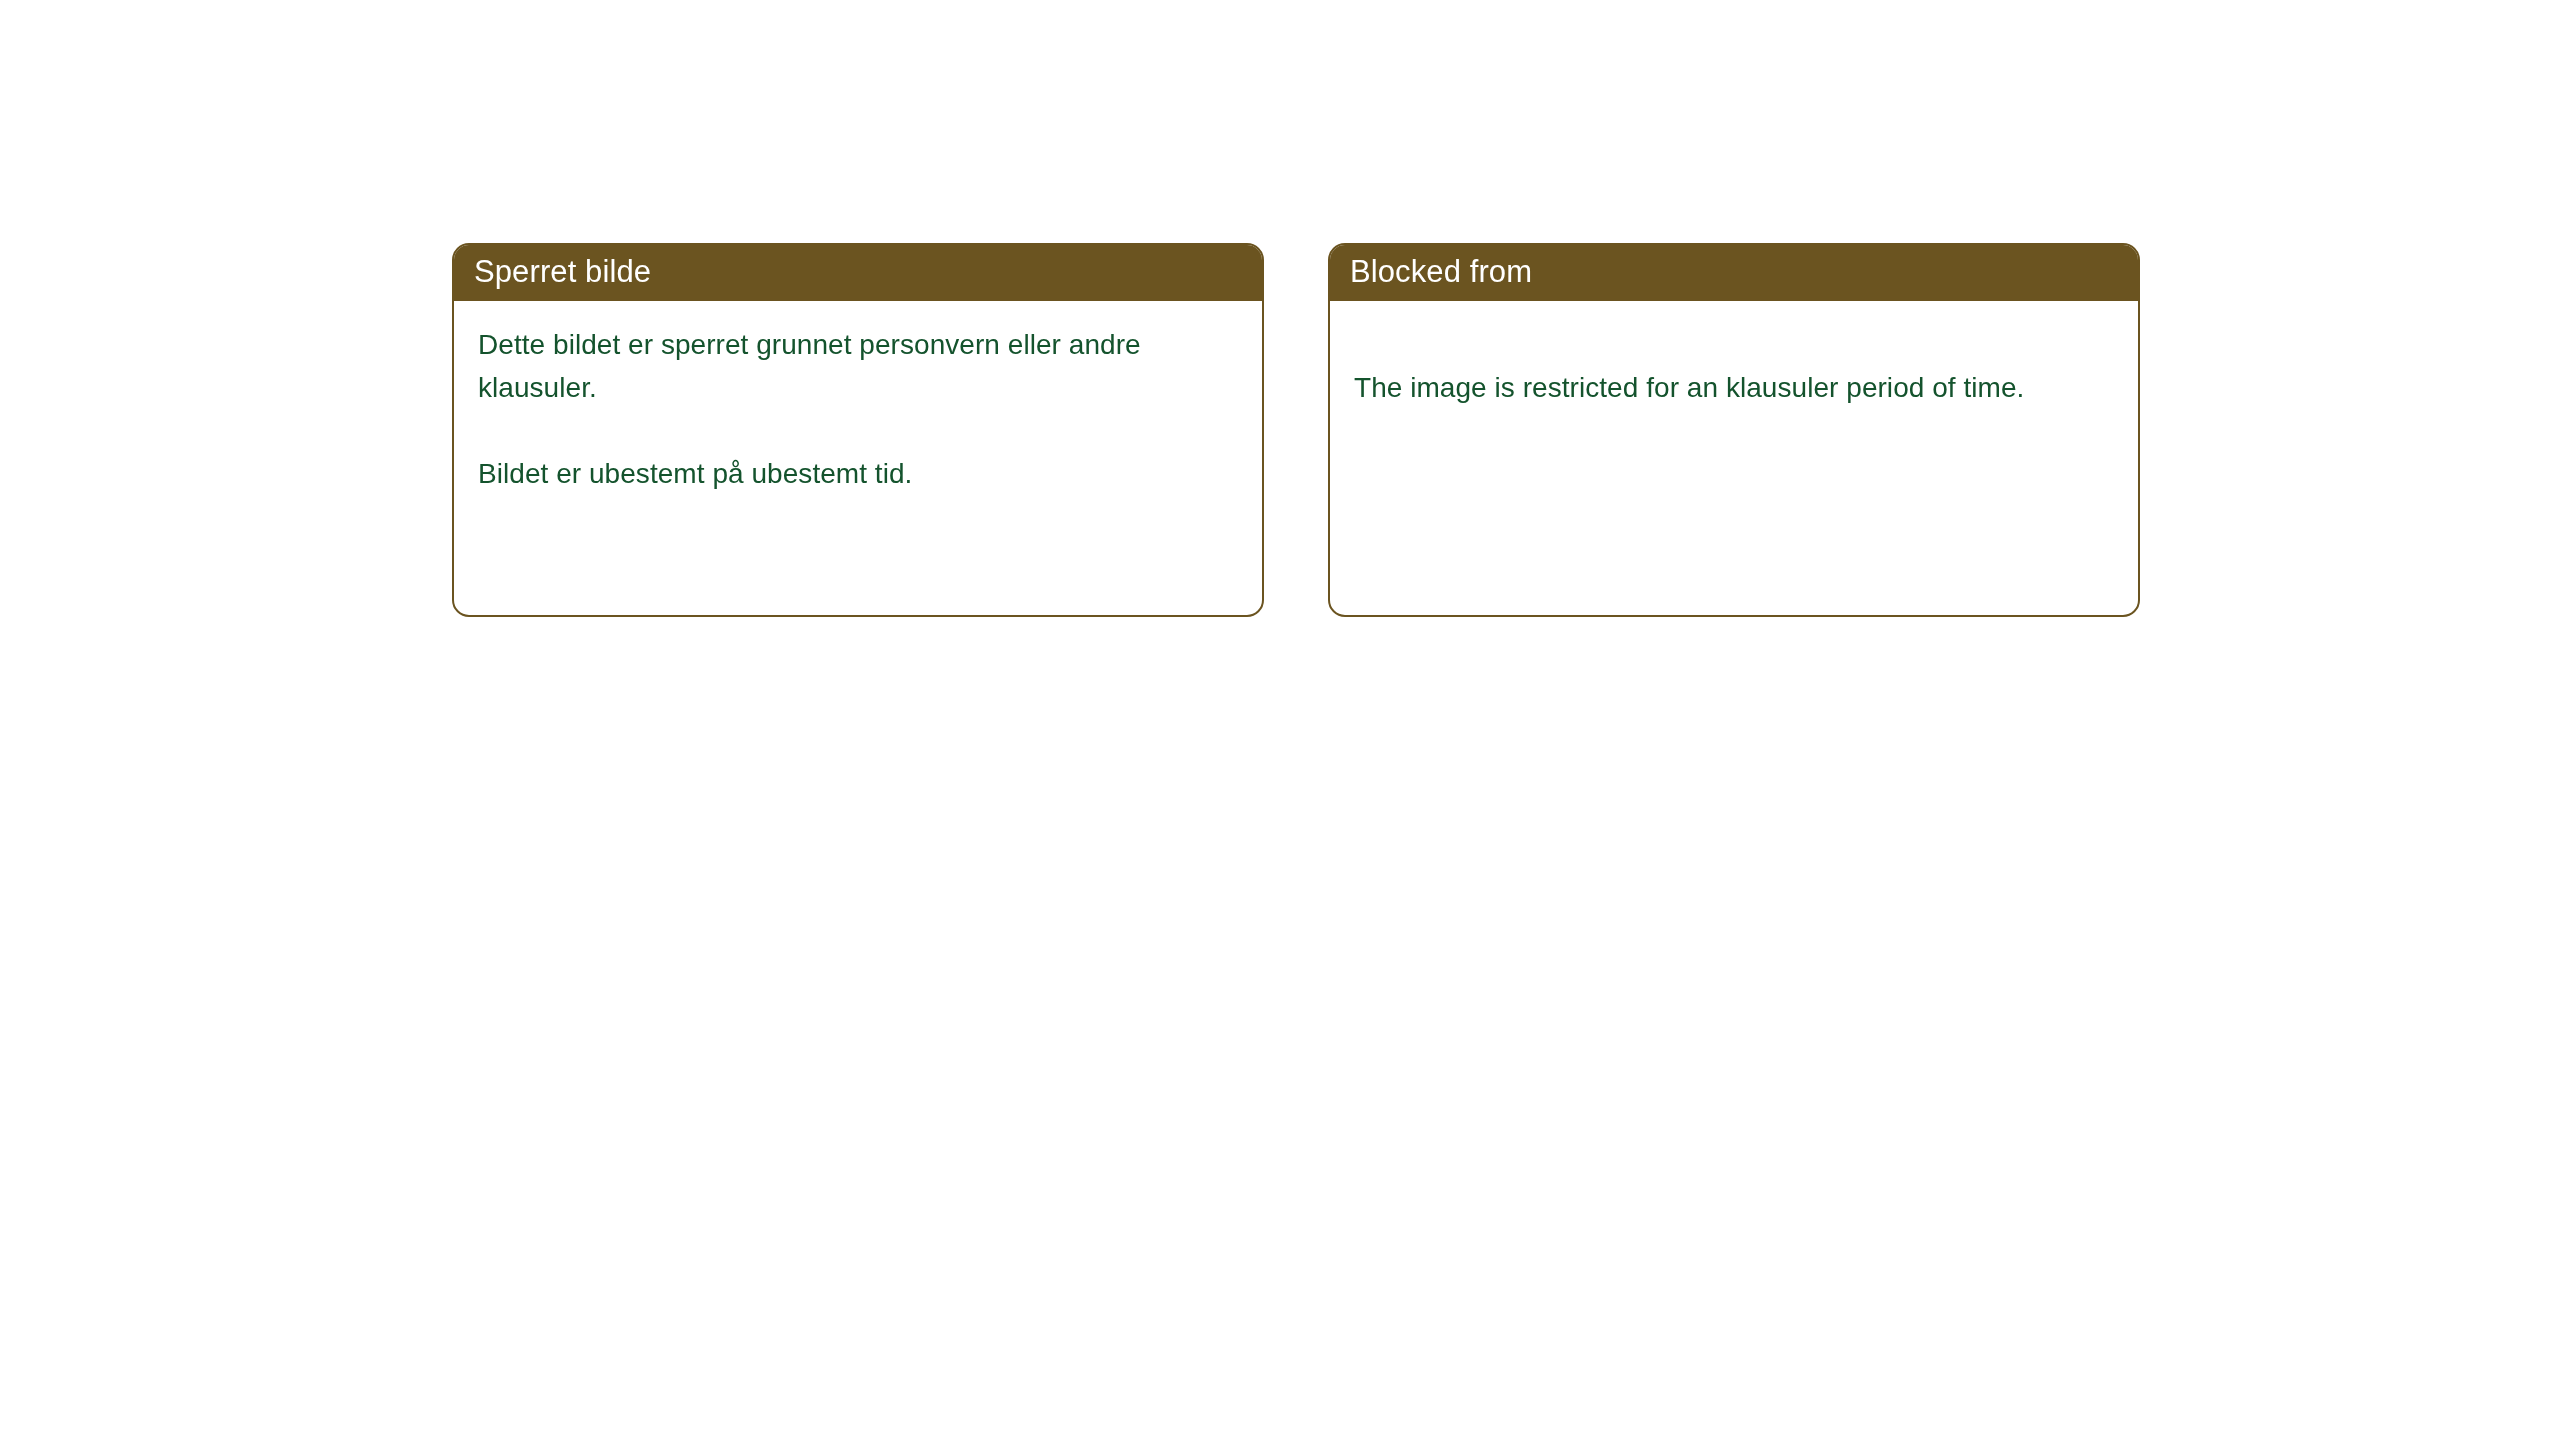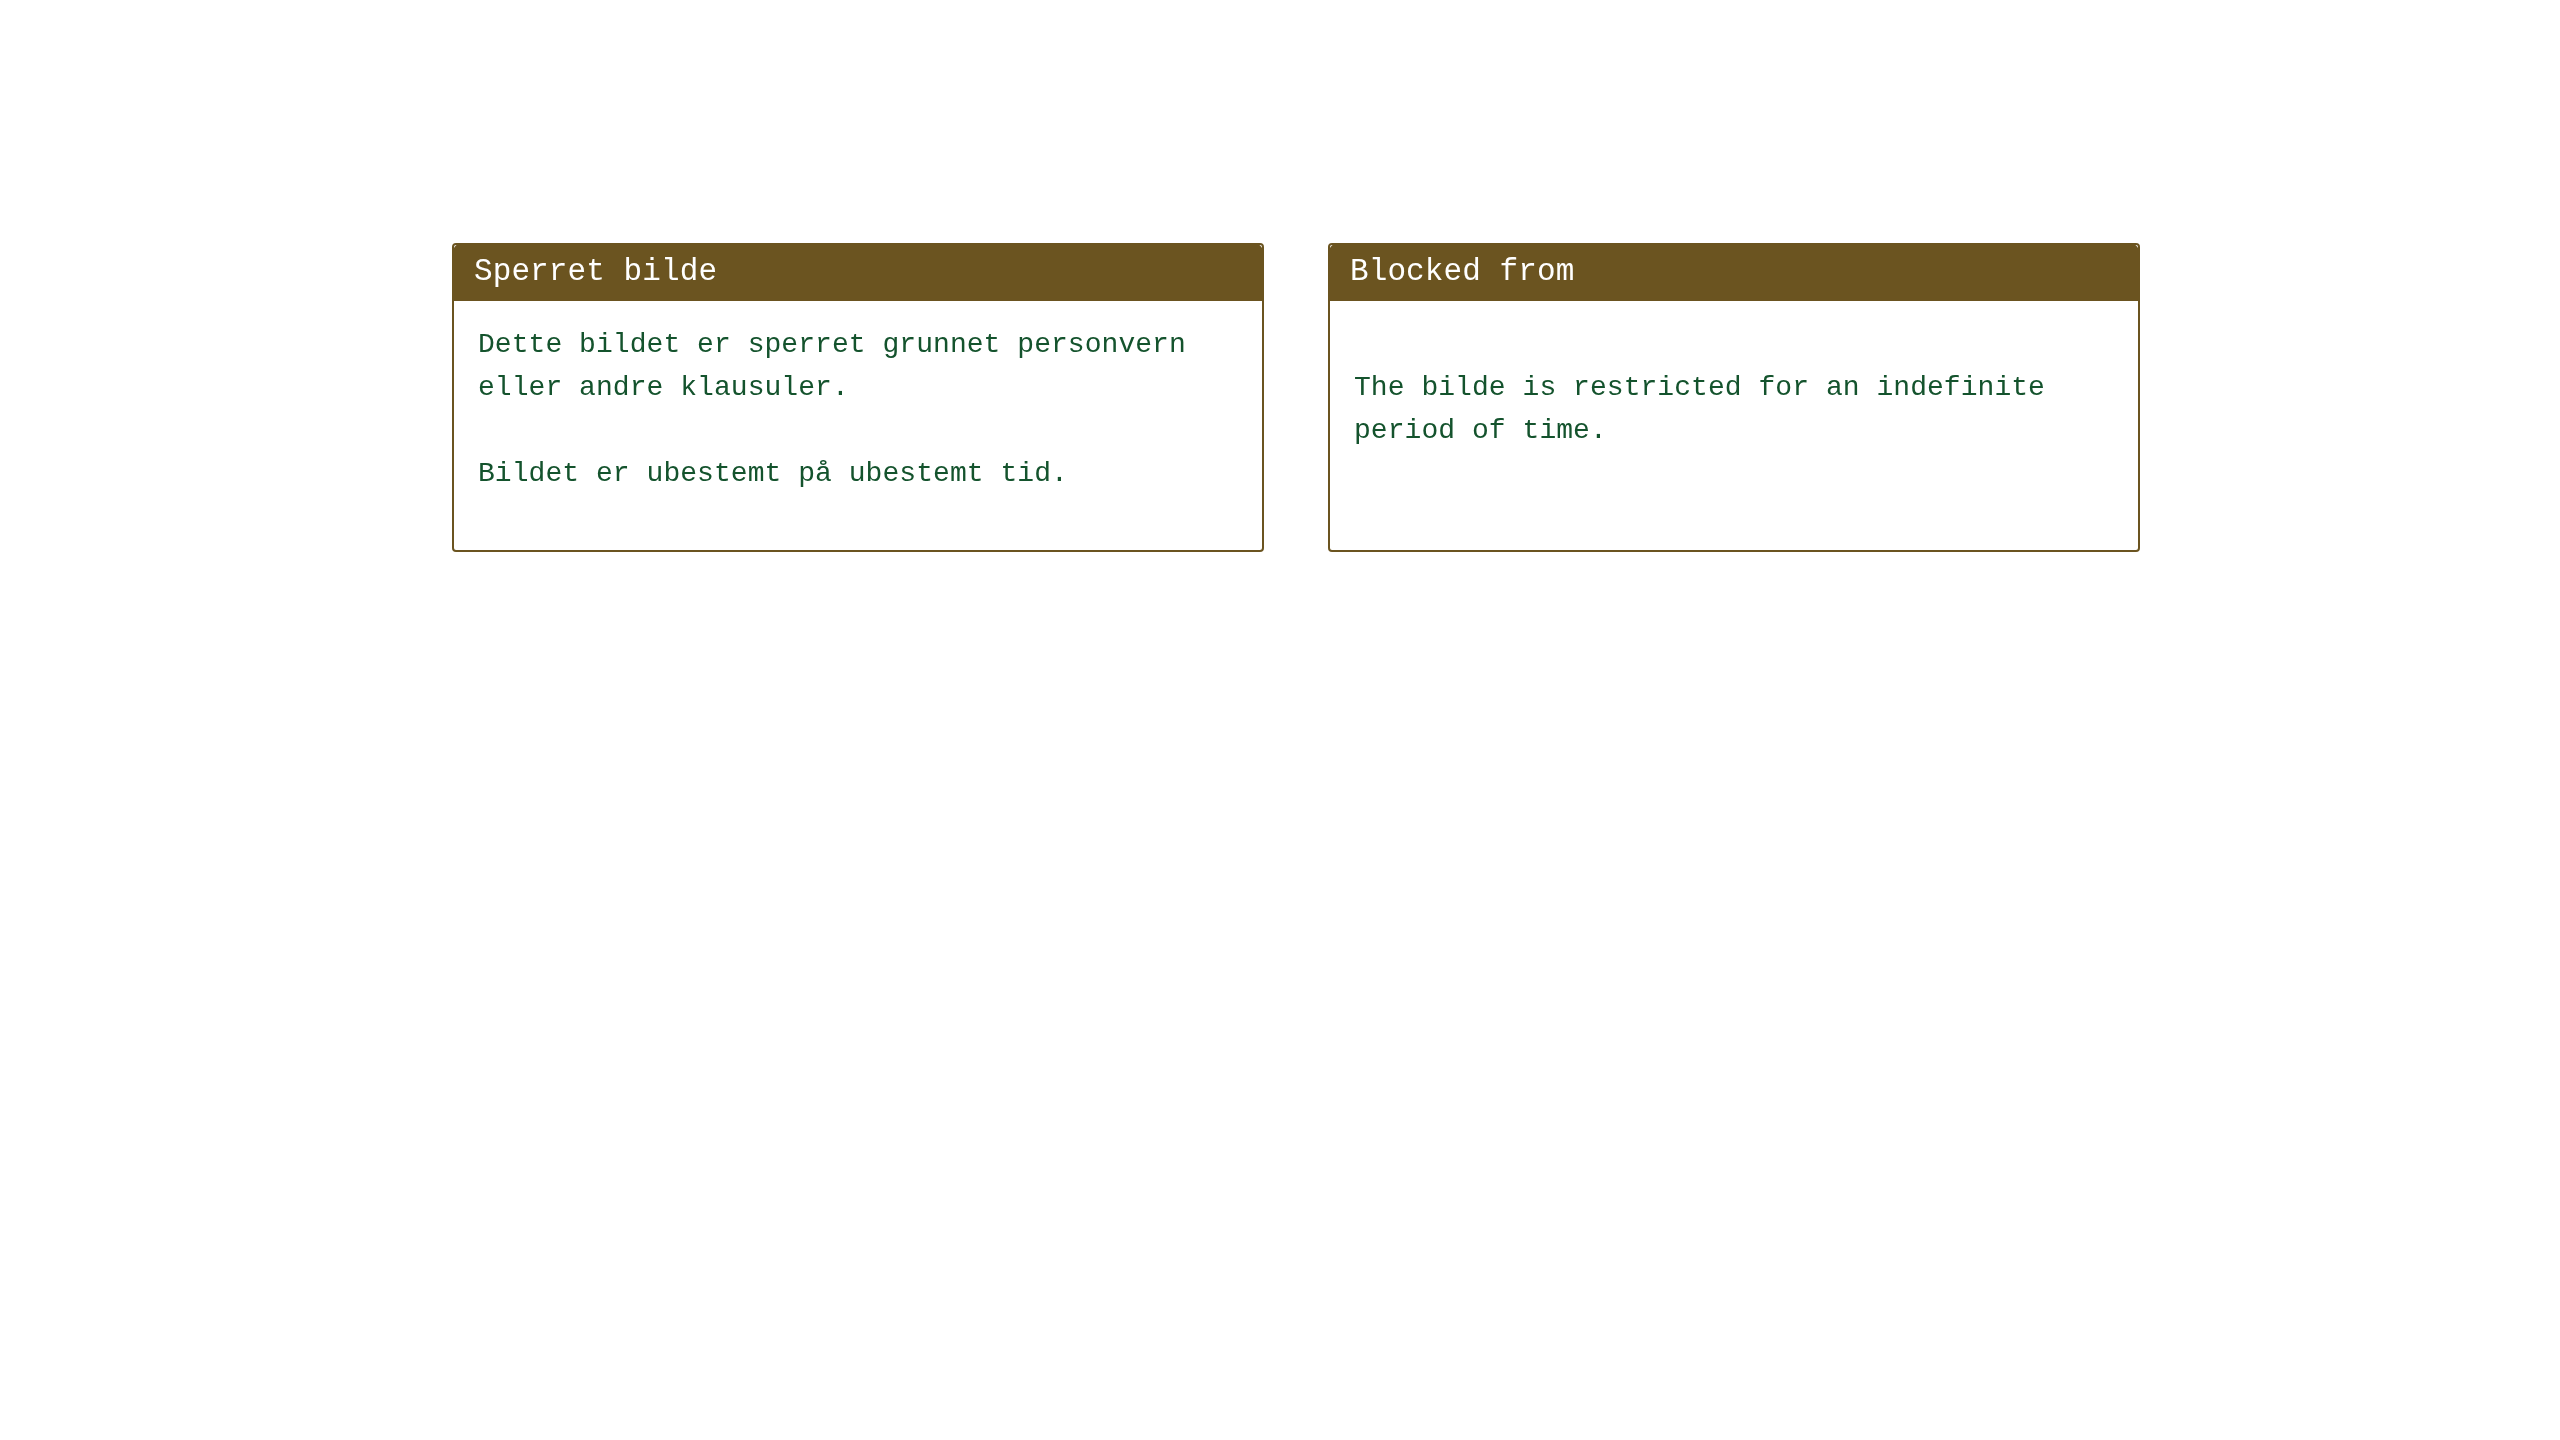--- a/index.html
+++ b/index.html
@@ -21,28 +21,27 @@
     top: 243px;
     display: flex;
     flex-direction: row;
     align-items: flex-start;
     gap: 64px;
   }
 
   .notice-card {
     box-sizing: border-box;
     width: 812px;
-    height: 309px;
+    height: 374px;
     background: #ffffff;
     border: 2px solid #6b5420;
-    border-radius: 4px;
+    border-radius: 17px;
     overflow: hidden;
     display: flex;
     flex-direction: column;
-    font-family: Liberation Mono, monospace;
   }
 
   .card-header {
     box-sizing: border-box;
     background: #6b5420;
     height: 58px;
     flex: 0 0 58px;
     display: flex;
     align-items: center;
     padding: 0 0 0 22px;
@@ -93,17 +92,17 @@
       <p class="card-paragraph">Bildet er ubestemt på ubestemt tid.</p>
     </div>
   </div>
 
   <div class="notice-card">
     <div class="card-header">
       <span class="card-title">Blocked from</span>
     </div>
     <div class="card-body">
       <div class="paragraph-gap"></div>
-      <p class="card-paragraph">The bilde is restricted for an indefinite period of time.</p>
+      <p class="card-paragraph">The image is restricted for an klausuler period of time.</p>
     </div>
   </div>
 
 </div>
 
 </body></html>

